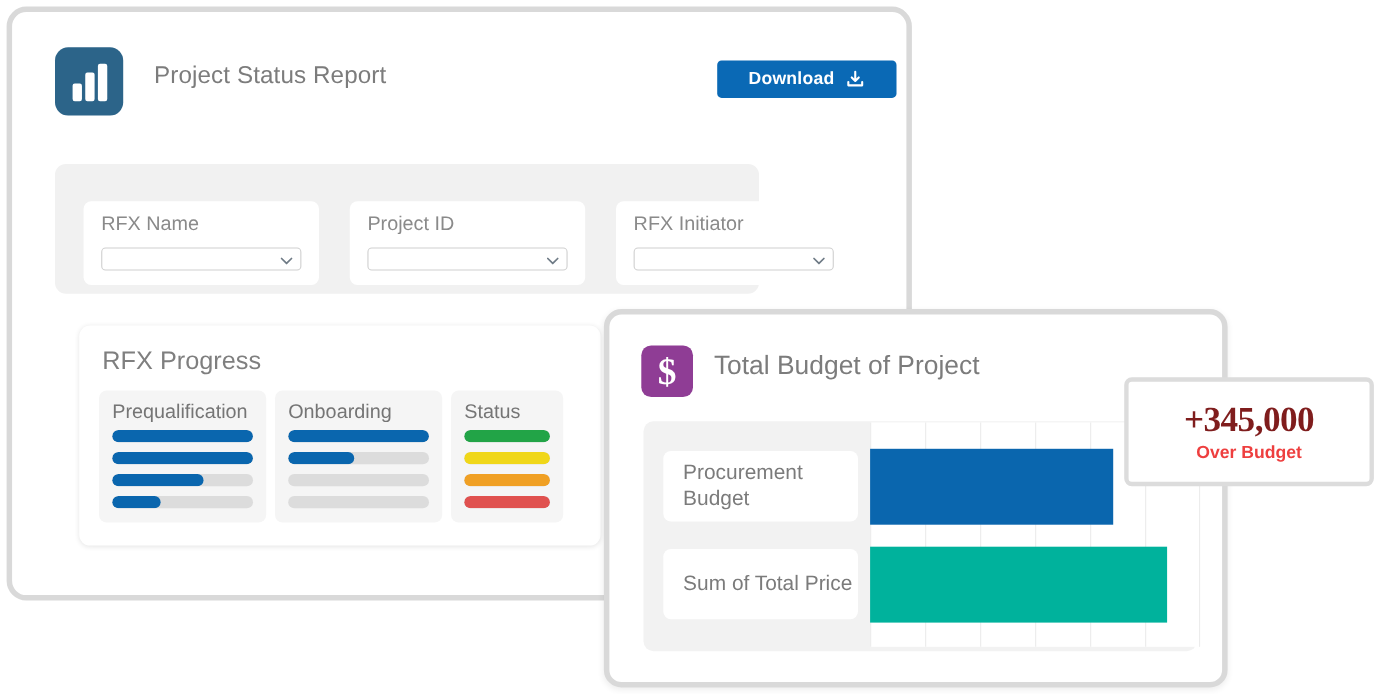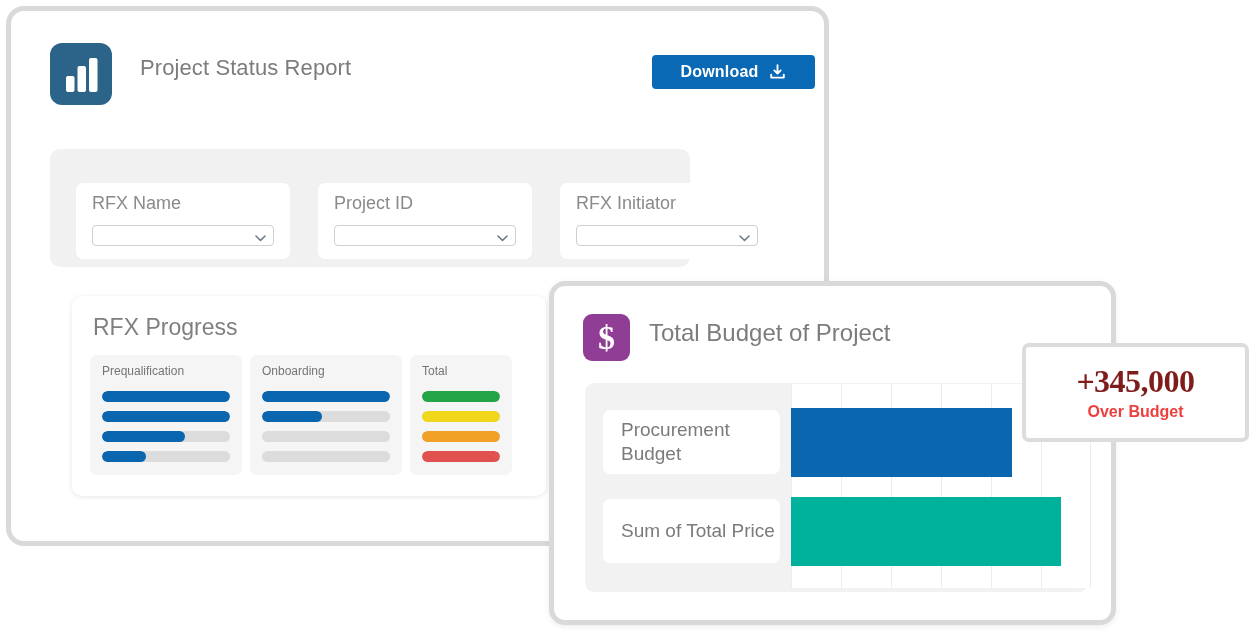--- a/index.html
+++ b/index.html
@@ -151,21 +151,21 @@
     background: #f5f5f5;
     border-radius: 7px;
   }
   #progress-col-0 { left: 18px; width: 152px; }
   #progress-col-1 { left: 178px; width: 152px; }
   #progress-col-2 { left: 338px; width: 102px; }
   .progress-col-title {
     position: absolute;
     left: 12px;
     top: 9px;
-    font-size: 12px;
+    font-size: 18px;
     color: #757575;
     white-space: nowrap;
   }
   .bars {
     position: absolute;
     left: 12px;
     right: 12px;
     top: 36px;
   }
   .bar-track {
@@ -397,21 +397,21 @@
           </div>
           <div class="bar-track">
             <div class="bar-fill" style="width: 47%; background: rgb(10, 102, 174);"></div>
           </div>
           <div class="bar-track"></div>
           <div class="bar-track"></div>
         </div>
     </div>
 
     <div class="progress-col" id="progress-col-2">
-      <div class="progress-col-title">Total</div>
+      <div class="progress-col-title">Status</div>
       <div class="bars">
           <div class="bar-track">
             <div class="bar-fill" style="width: 100%; background: rgb(34, 164, 71);"></div>
           </div>
           <div class="bar-track">
             <div class="bar-fill" style="width: 100%; background: rgb(240, 215, 25);"></div>
           </div>
           <div class="bar-track">
             <div class="bar-fill" style="width: 100%; background: rgb(240, 160, 36);"></div>
           </div>

